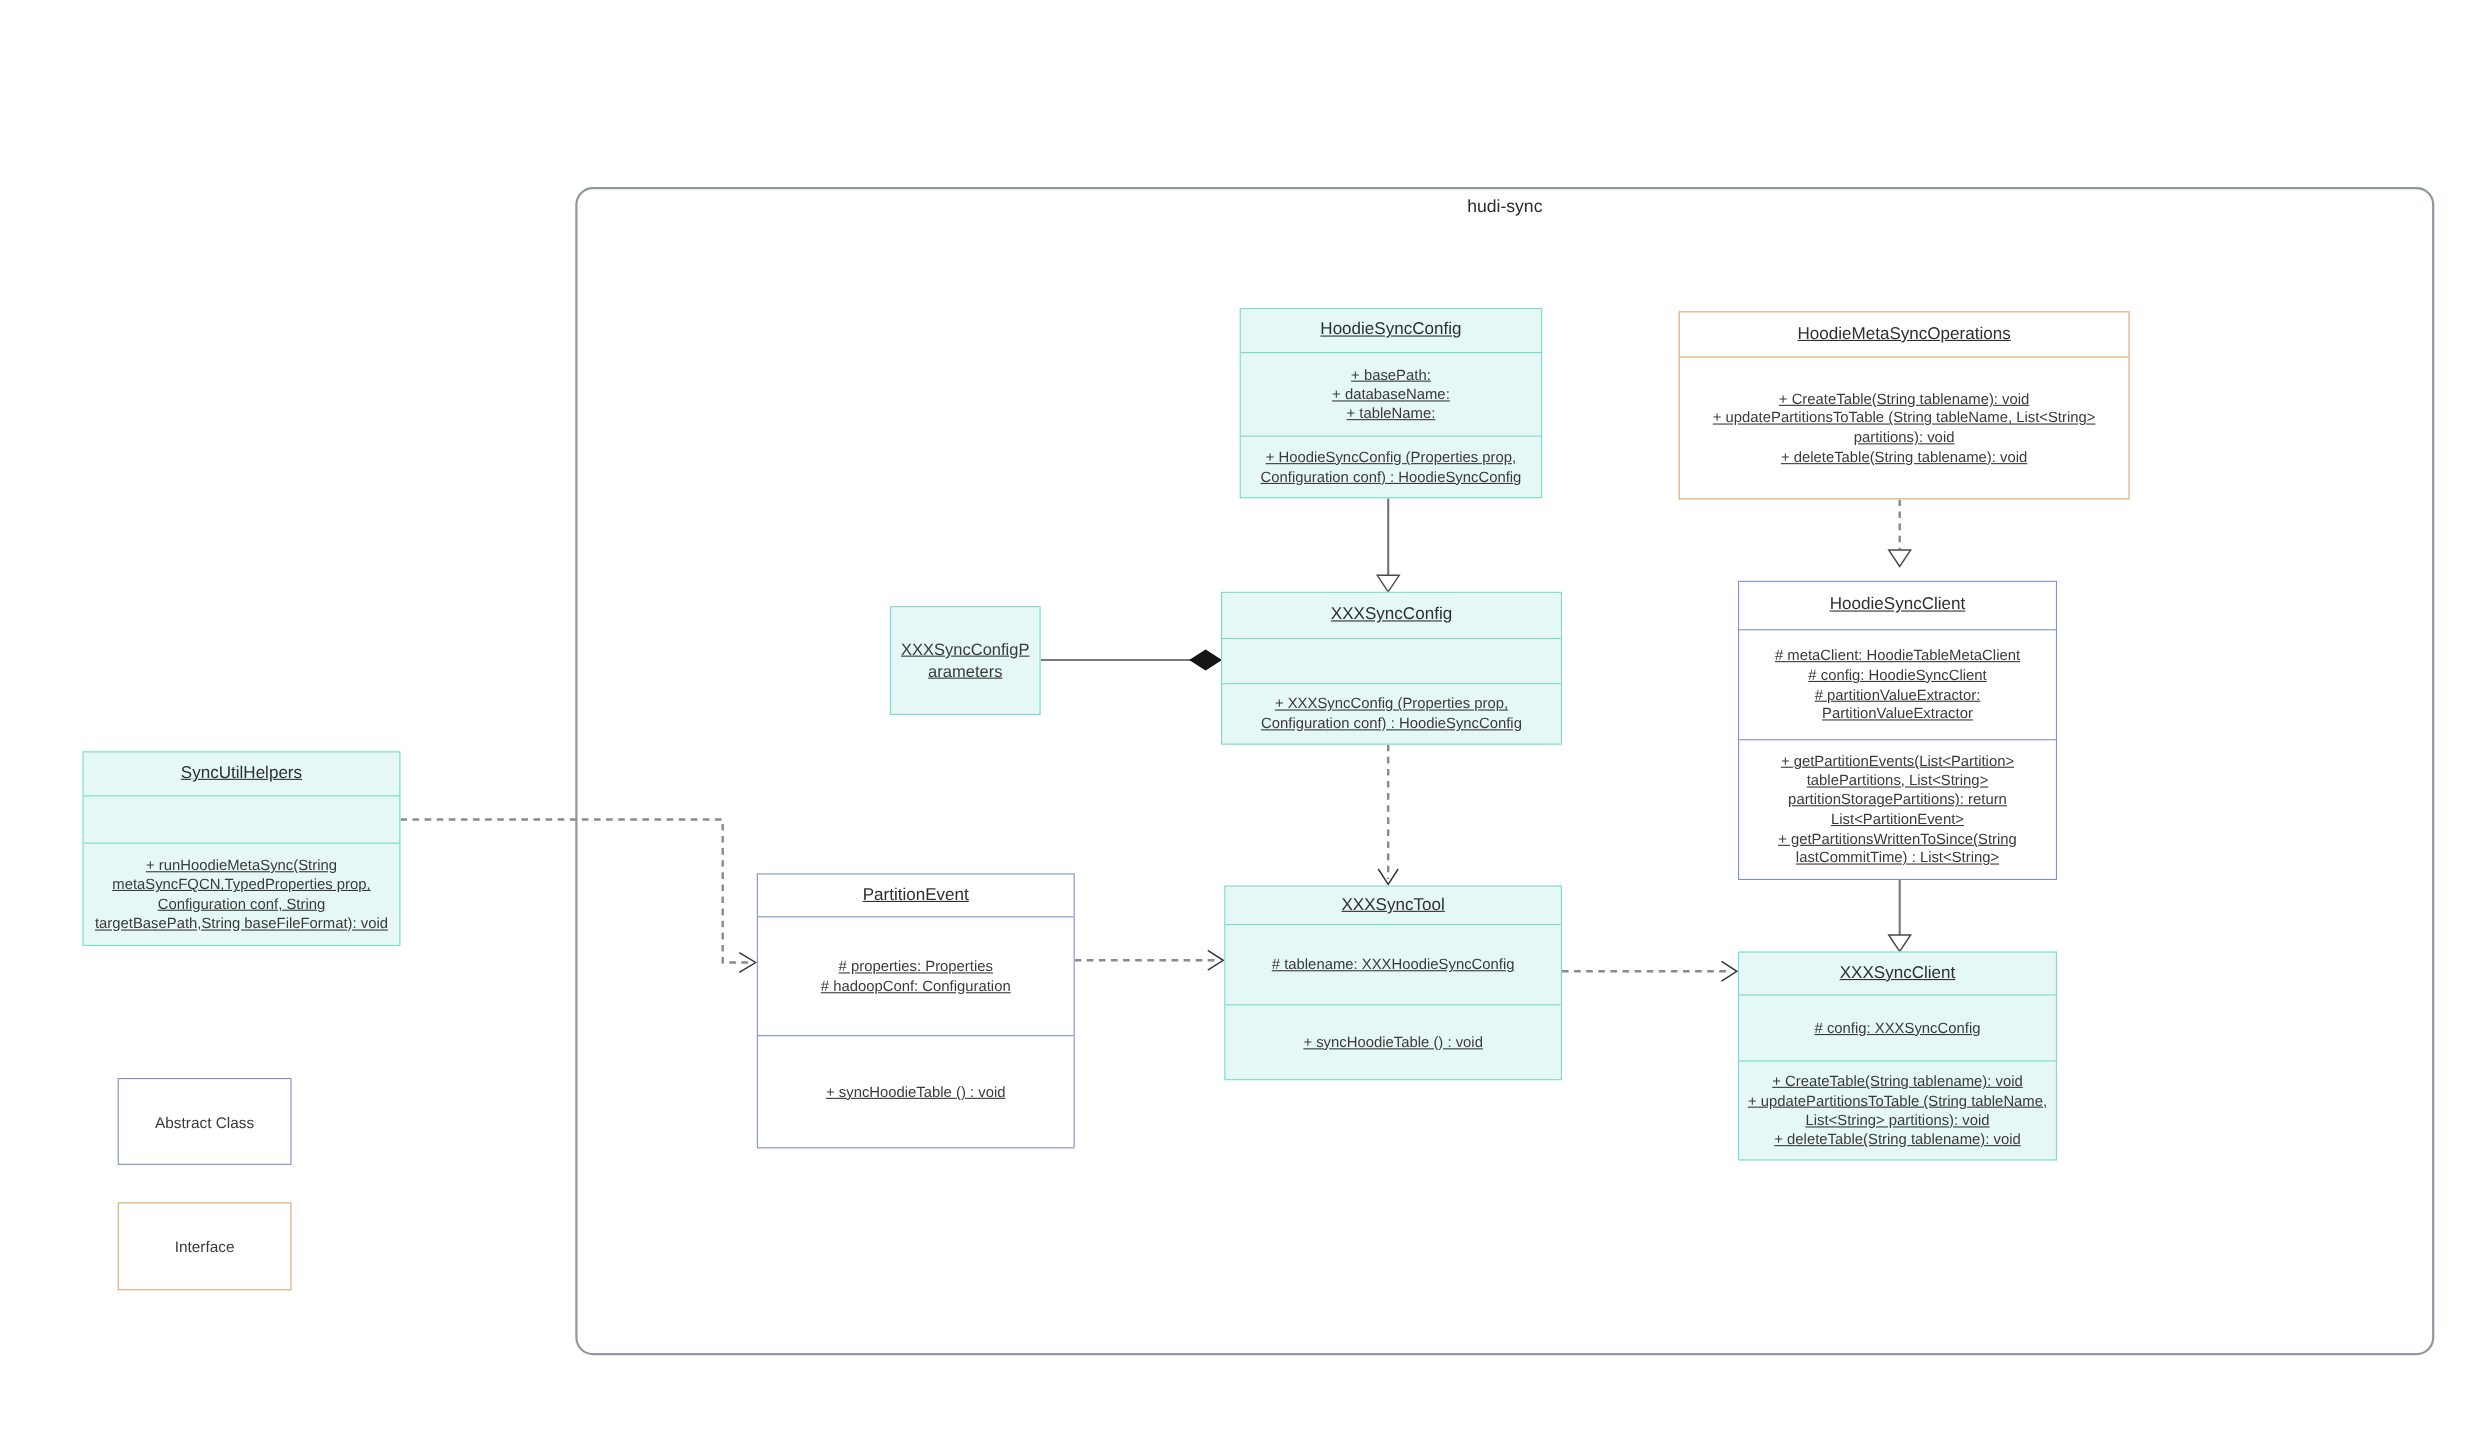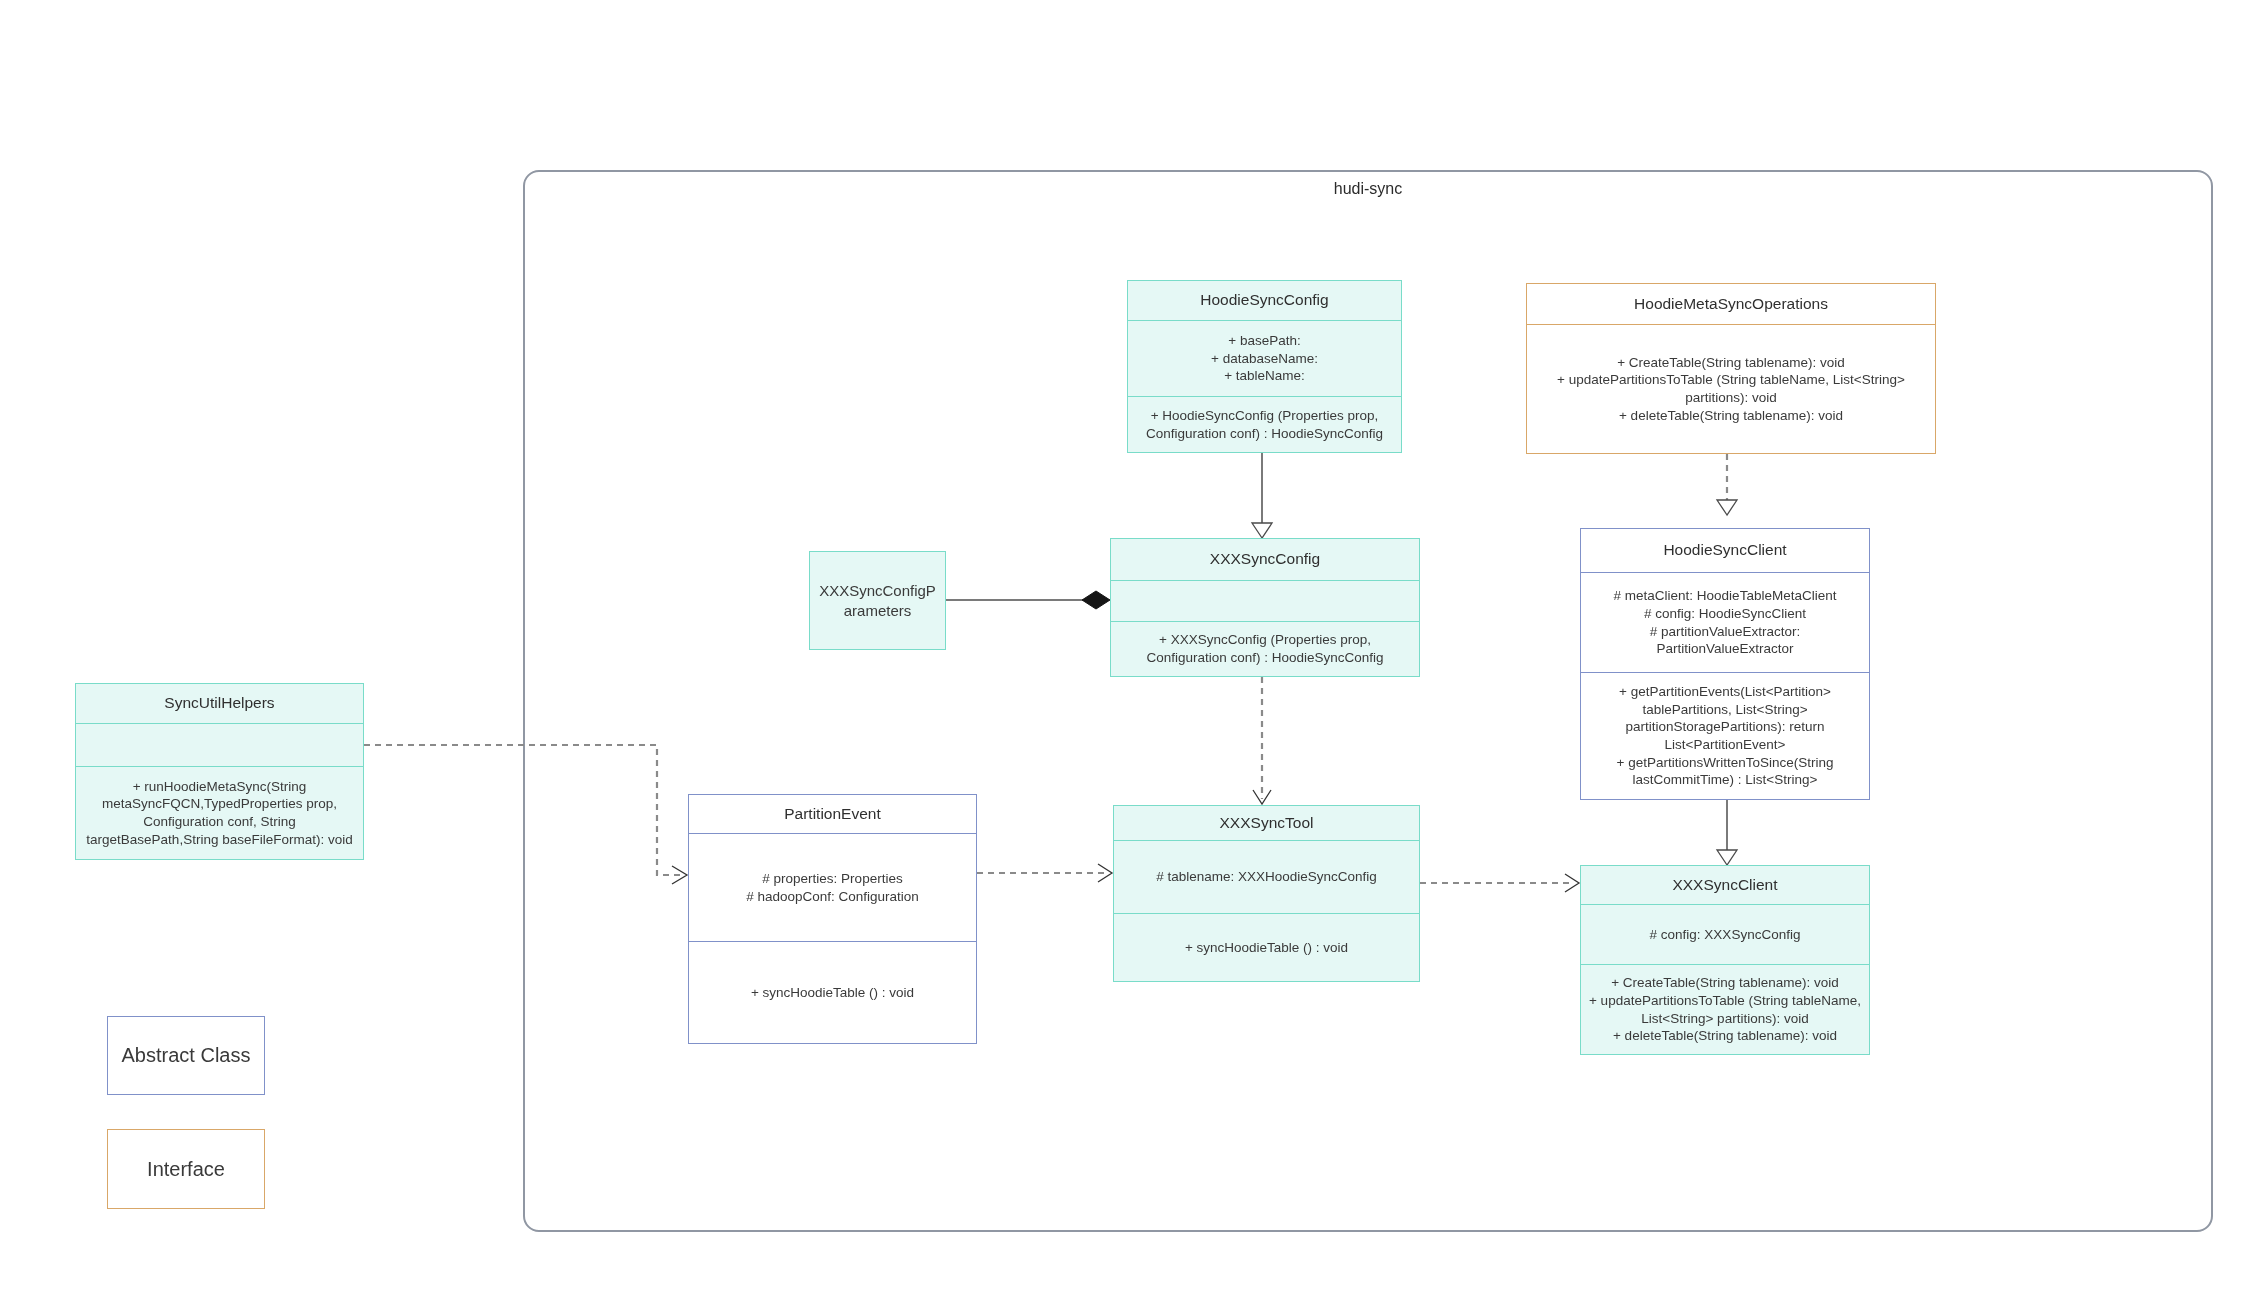--- a/index.html
+++ b/index.html
@@ -46,20 +46,21 @@
   .uml-box.interface { background: #ffffff; border: 1.5px solid #d9a768; }
 
   .sec {
     display: flex;
     flex-direction: column;
     justify-content: center;
     align-items: center;
     text-align: center;
     padding: 2px 7px;
     flex: 0 0 auto;
+    text-decoration: underline;
   }
   .teal .sec + .sec      { border-top: 1px solid #79dcc9; }
   .abstract .sec + .sec  { border-top: 1px solid #8091c9; }
   .interface .sec + .sec { border-top: 1px solid #d9a768; }
 
   .sec.title { font-size: 15.5px; color: #2f2f2f; }
   .line { width: 100%; overflow-wrap: break-word; }
 
   .single-label {
     justify-content: center;
@@ -68,23 +69,22 @@
   }
   .single-label .line { overflow-wrap: anywhere; }
 
   
   .legend-box {
     position: absolute;
     display: flex;
     align-items: center;
     justify-content: center;
     text-align: center;
-    font-size: 20px;
+    font-size: 14px;
     background: #ffffff;
-    margin-top: 36px;
   }
   .legend-box.abstract  { border: 1.5px solid #8091c9; }
   .legend-box.interface { border: 1.5px solid #d9a768; }
   .legend-box.class     { background: #e5f8f5; border: 1.5px solid #79dcc9; }
 
   
   svg.connectors {
     position: absolute;
     left: 0; top: 0;
     width: 2248px; height: 1300px;

